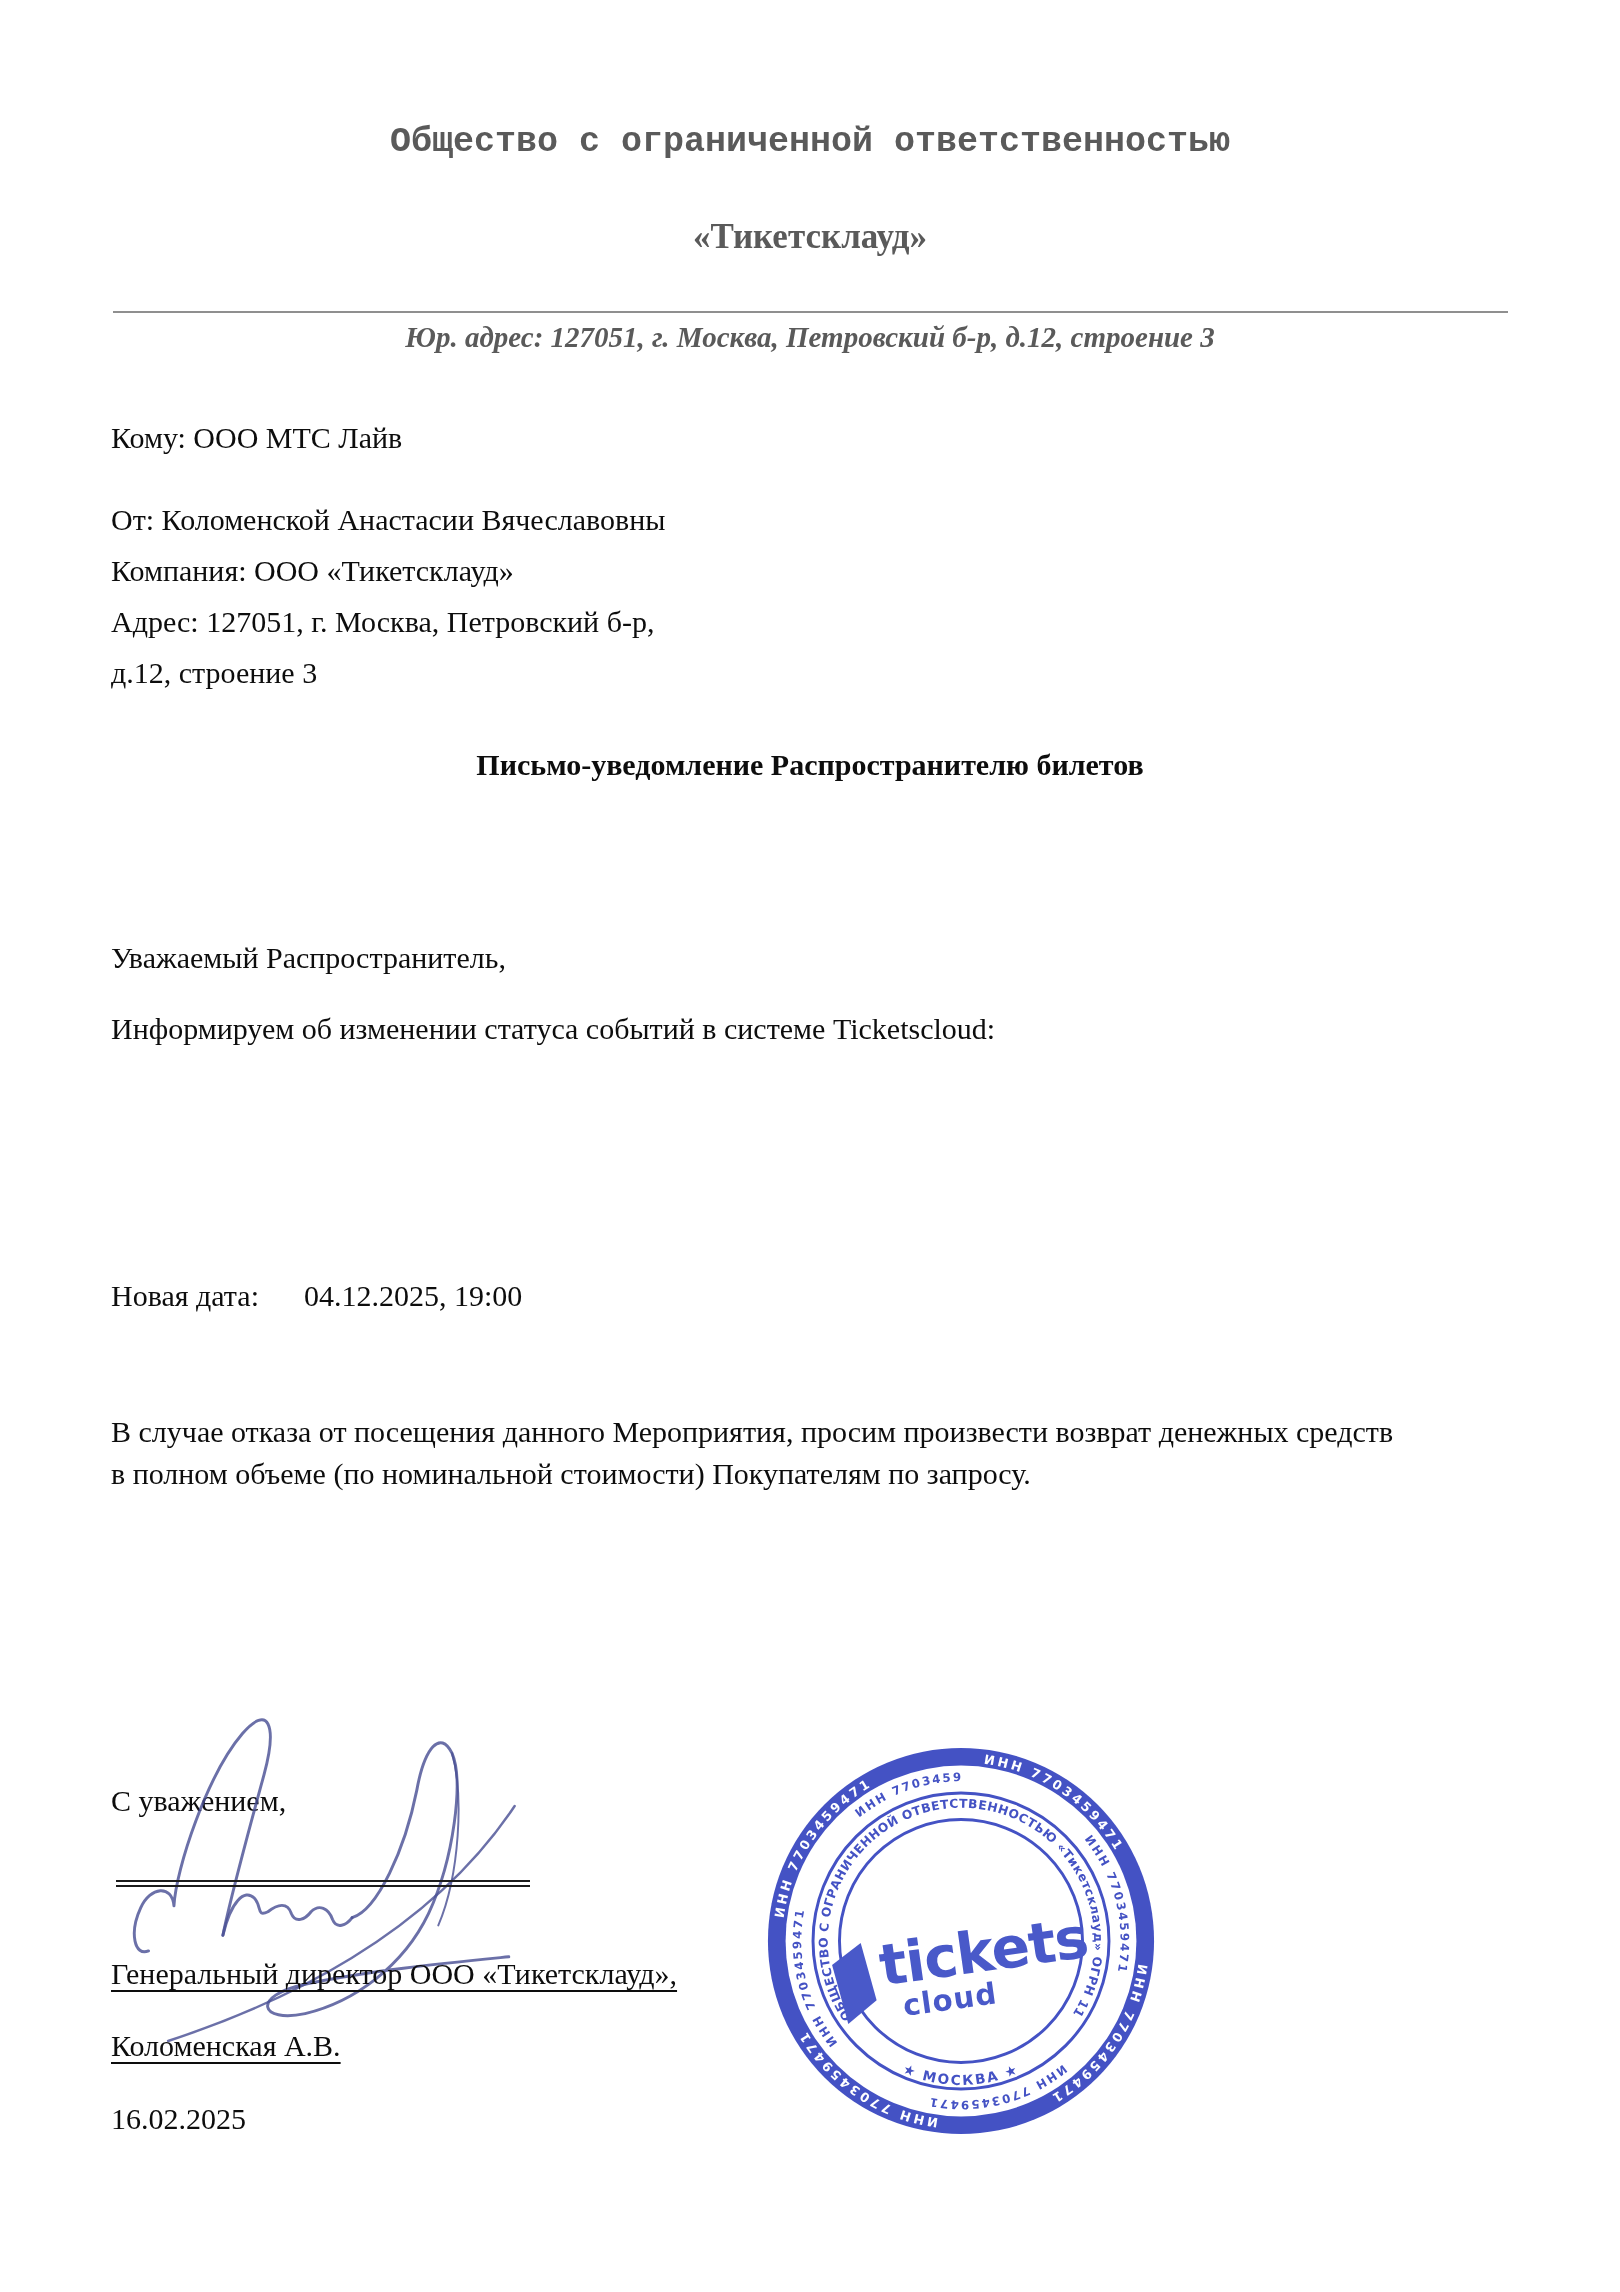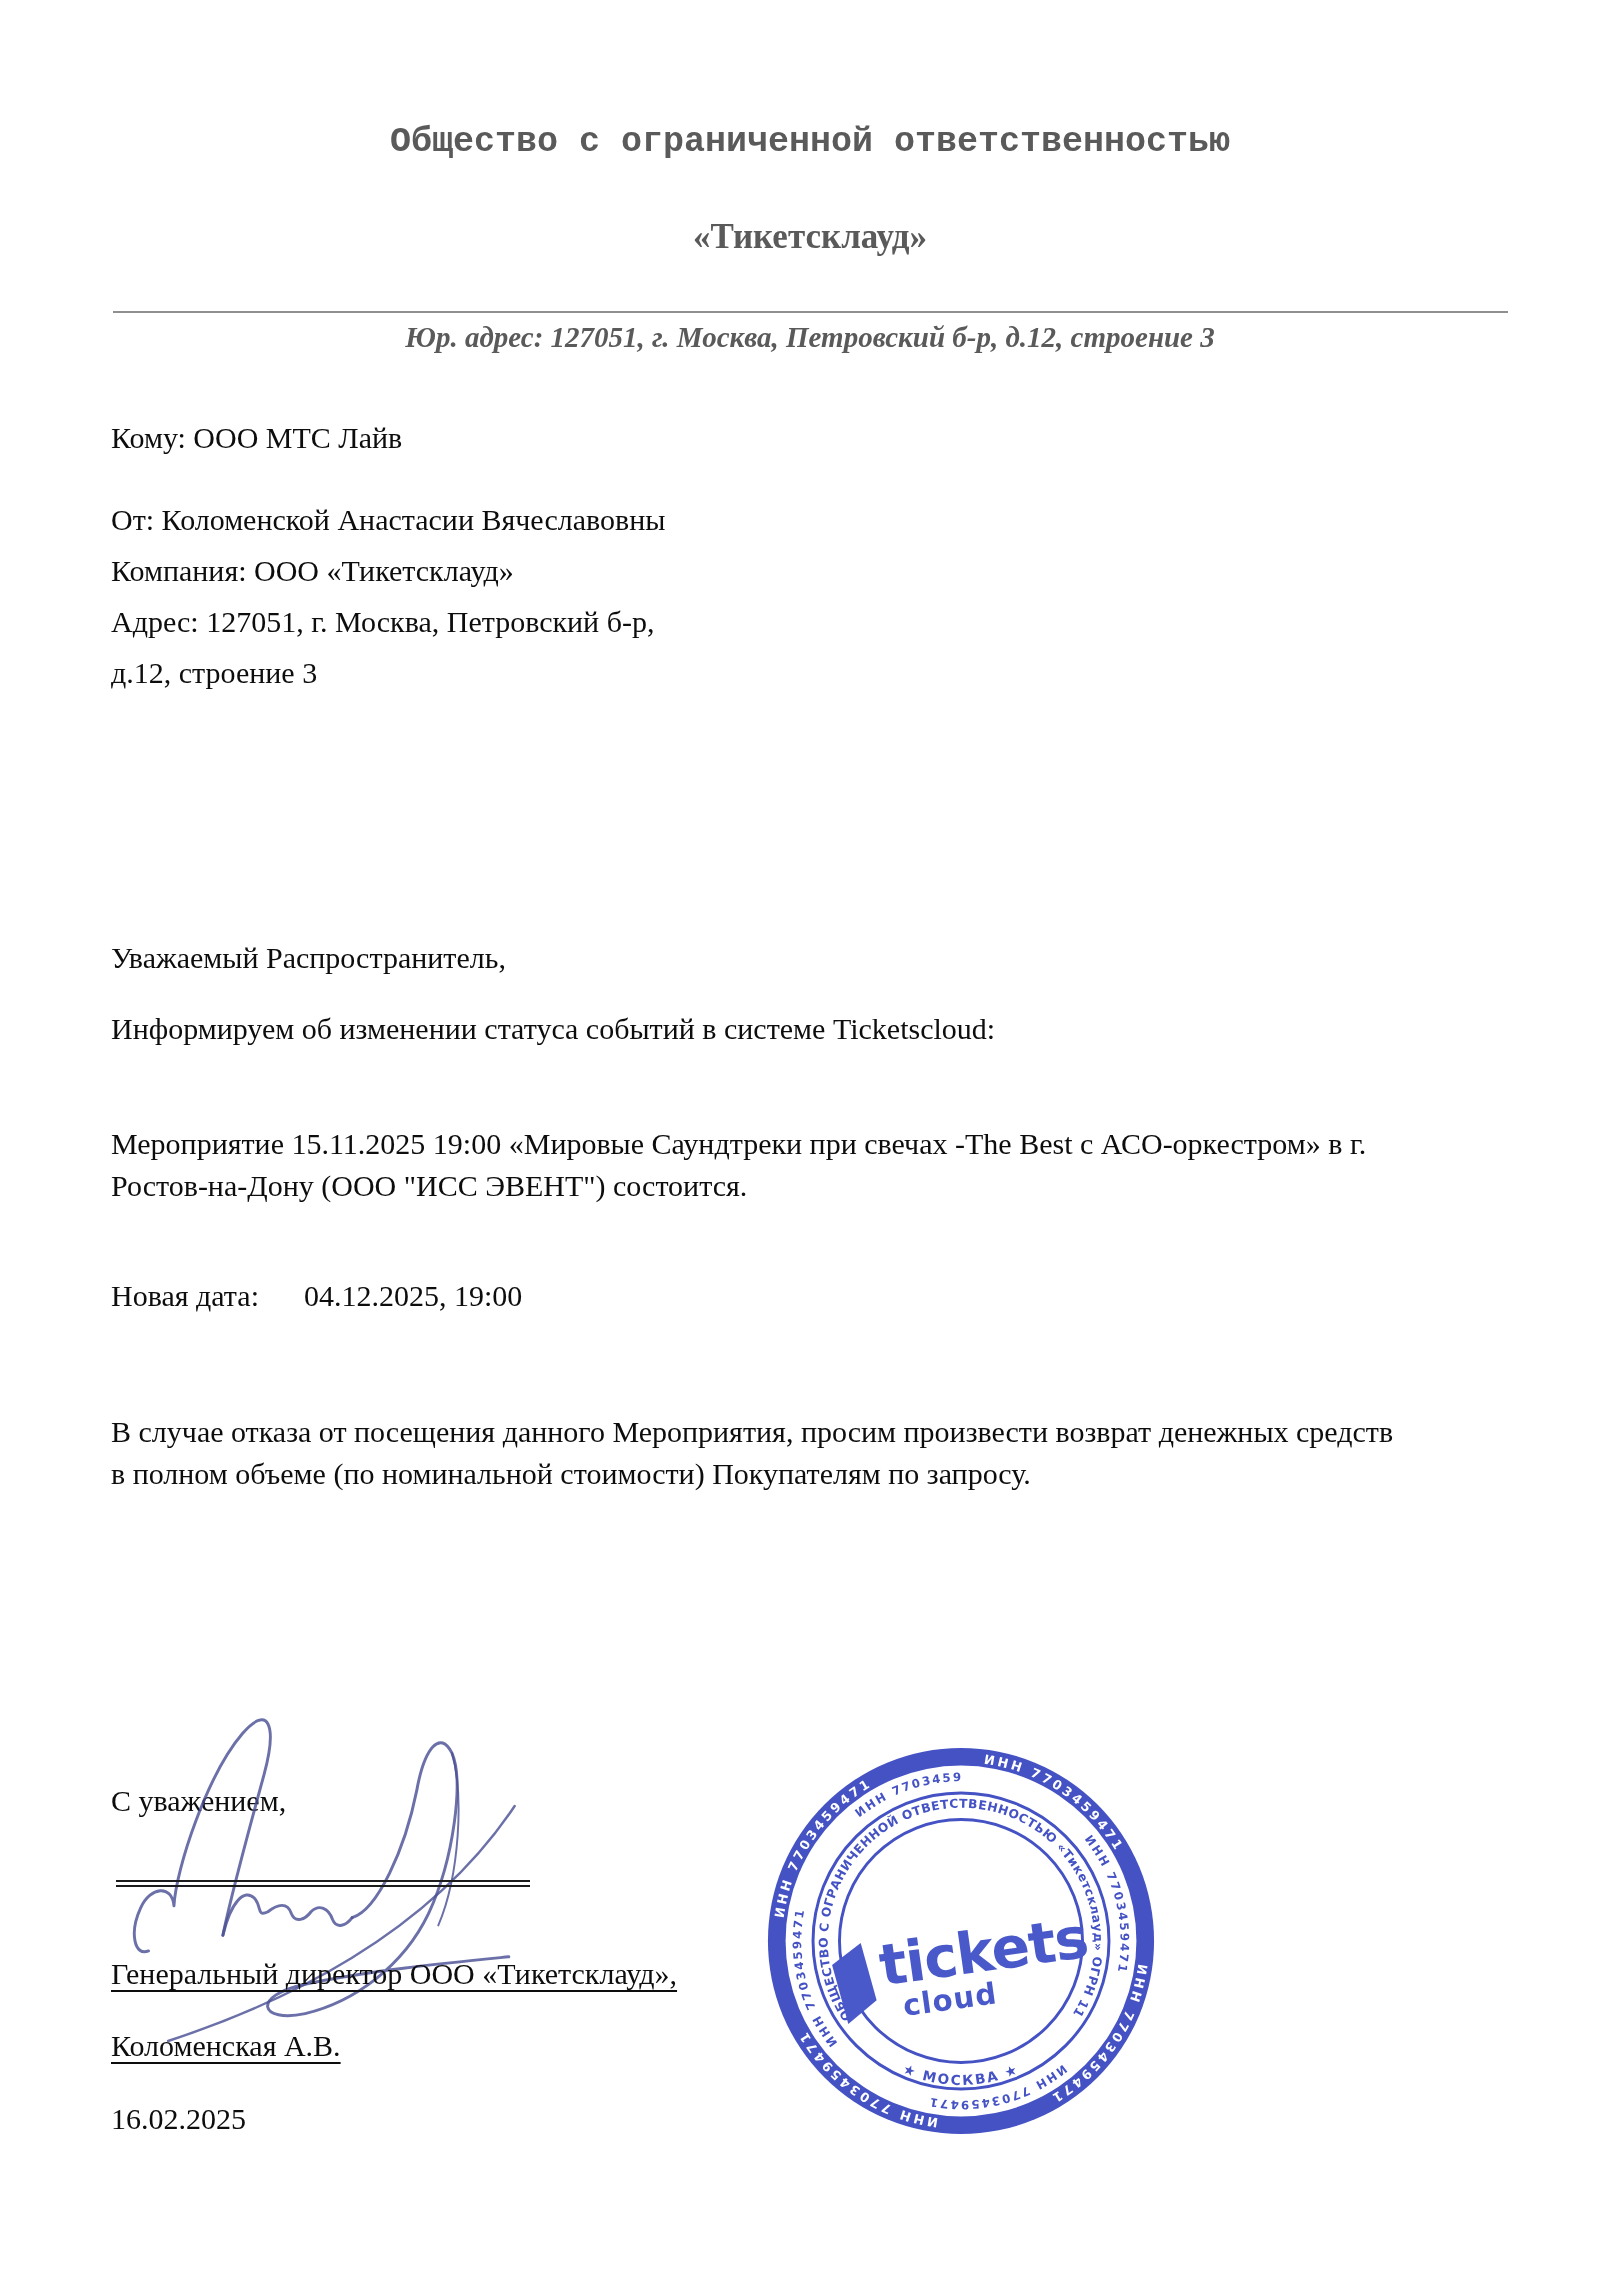--- a/index.html
+++ b/index.html
@@ -58,28 +58,25 @@
 
   <div class="abs left-m bodytxt to-line">Кому: ООО МТС Лайв</div>
 
   <div class="abs left-m bodytxt from-block">
     <div>От: Коломенской Анастасии Вячеславовны</div>
     <div>Компания: ООО «Тикетсклауд»</div>
     <div>Адрес: 127051, г. Москва, Петровский б-р,</div>
     <div>д.12, строение 3</div>
   </div>
 
+  <div class="abs centered subject">Письмо-уведомление Распространителю билетов</div>
 
   <div class="abs left-m bodytxt greeting">Уважаемый Распространитель,</div>
   <div class="abs left-m bodytxt intro">Информируем об изменении статуса событий в системе Ticketscloud:</div>
 
-  <div class="abs left-m bodytxt event-par">
-    <div>Мероприятие 15.11.2025 19:00 «Мировые Саундтреки при свечах -The Best с АСО-оркестром» в г.</div>
-    <div>Ростов-на-Дону (ООО "ИСС ЭВЕНТ") состоится.</div>
-  </div>
 
   <div class="abs left-m bodytxt newdate">
     <span>Новая дата:</span><span class="val">04.12.2025, 19:00</span>
   </div>
 
   <div class="abs left-m bodytxt refund-par">
     <div>В случае отказа от посещения данного Мероприятия, просим произвести возврат денежных средств</div>
     <div>в полном объеме (по номинальной стоимости) Покупателям по запросу.</div>
   </div>
 

